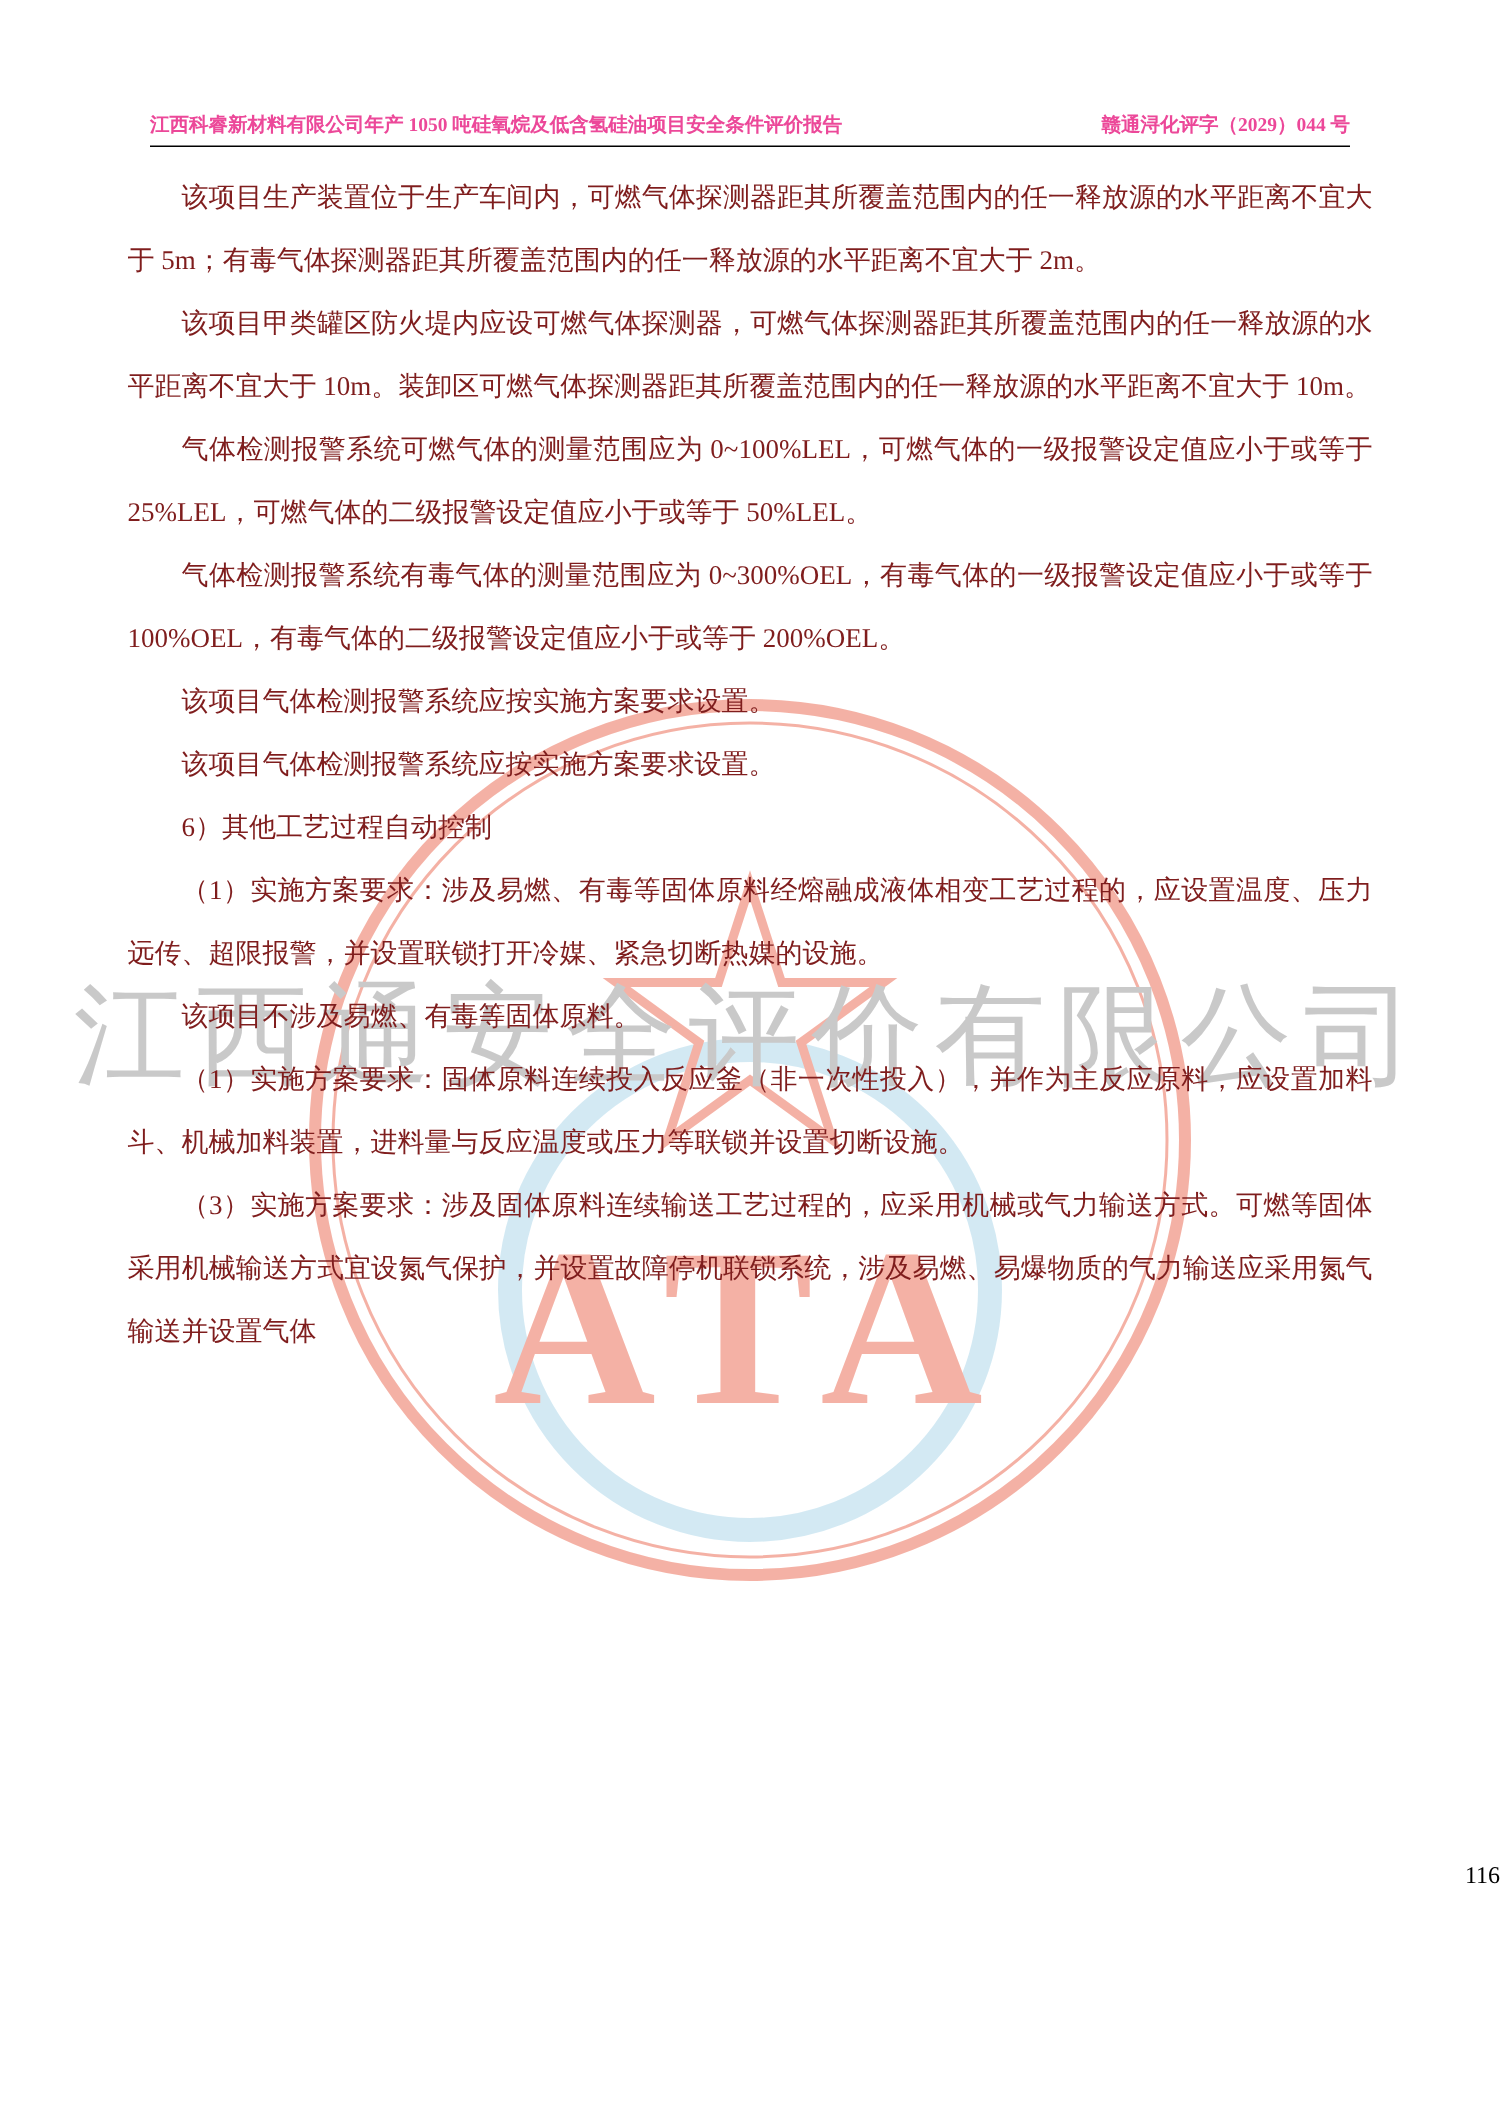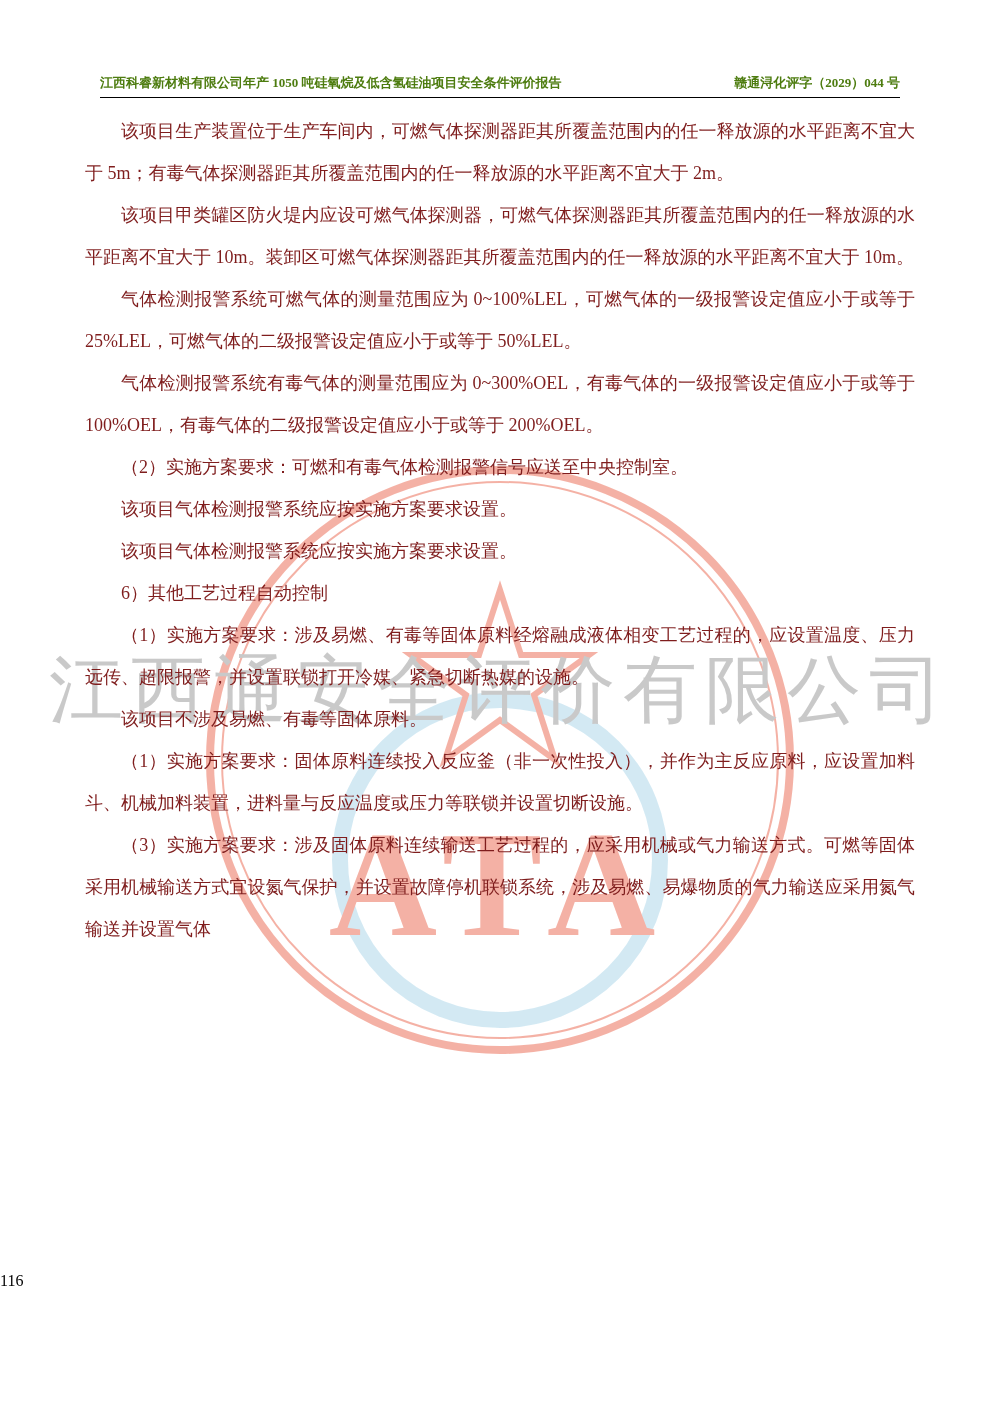--- a/index.html
+++ b/index.html
@@ -31,21 +31,21 @@
   .header {
     position: absolute;
     left: 100px;
     top: 74px;
     width: 800px;
     display: flex;
     justify-content: space-between;
     align-items: flex-end;
     font-size: 13px;
     font-weight: bold;
-    color: #4d7c0f;
+    color: #ec4899;
     z-index: 3;
   }
   .header-left {
     font-family: "Liberation Serif", serif;
     letter-spacing: 0px;
   }
   .header-right {
     font-family: "Liberation Serif", serif;
   }
   .header-rule {
@@ -73,24 +73,24 @@
     color: #7f1d1d;
     text-align: justify;
     text-justify: inter-ideograph;
     text-indent: 2em;
     font-family: "Liberation Serif", "DejaVu Serif", serif;
   }
 
   
   .pagenum {
     position: absolute;
-    top: 1272px;
+    top: 1242px;
     left: 0;
     width: 1000px;
-    text-align: left;
+    text-align: right;
     font-size: 16px;
     color: #000000;
     font-family: "Liberation Serif", serif;
     z-index: 3;
   }
 </style>
 </head>
 <body>
 
 <div class="page">
@@ -115,21 +115,20 @@
     <div class="header-left">江西科睿新材料有限公司年产 1050 吨硅氧烷及低含氢硅油项目安全条件评价报告</div>
     <div class="header-right">赣通浔化评字（2029）044 号</div>
   </div>
   <div class="header-rule"></div>
 
   <div class="content">
     <p class="para">该项目生产装置位于生产车间内，可燃气体探测器距其所覆盖范围内的任一释放源的水平距离不宜大于 5m；有毒气体探测器距其所覆盖范围内的任一释放源的水平距离不宜大于 2m。</p>
     <p class="para">该项目甲类罐区防火堤内应设可燃气体探测器，可燃气体探测器距其所覆盖范围内的任一释放源的水平距离不宜大于 10m。装卸区可燃气体探测器距其所覆盖范围内的任一释放源的水平距离不宜大于 10m。</p>
     <p class="para">气体检测报警系统可燃气体的测量范围应为 0~100%LEL，可燃气体的一级报警设定值应小于或等于 25%LEL，可燃气体的二级报警设定值应小于或等于 50%LEL。</p>
     <p class="para">气体检测报警系统有毒气体的测量范围应为 0~300%OEL，有毒气体的一级报警设定值应小于或等于 100%OEL，有毒气体的二级报警设定值应小于或等于 200%OEL。</p>
-    <p class="para">（2）实施方案要求：可燃和有毒气体检测报警信号应送至中央控制室。</p>
     <p class="para">该项目气体检测报警系统应按实施方案要求设置。</p>
     <p class="para">该项目气体检测报警系统应按实施方案要求设置。</p>
     <p class="para">6）其他工艺过程自动控制</p>
     <p class="para">（1）实施方案要求：涉及易燃、有毒等固体原料经熔融成液体相变工艺过程的，应设置温度、压力远传、超限报警，并设置联锁打开冷媒、紧急切断热媒的设施。</p>
     <p class="para">该项目不涉及易燃、有毒等固体原料。</p>
     <p class="para">（1）实施方案要求：固体原料连续投入反应釜（非一次性投入），并作为主反应原料，应设置加料斗、机械加料装置，进料量与反应温度或压力等联锁并设置切断设施。</p>
     <p class="para">（3）实施方案要求：涉及固体原料连续输送工艺过程的，应采用机械或气力输送方式。可燃等固体采用机械输送方式宜设氮气保护，并设置故障停机联锁系统，涉及易燃、易爆物质的气力输送应采用氮气输送并设置气体</p>
   </div>
 
   <div class="pagenum">116</div>

